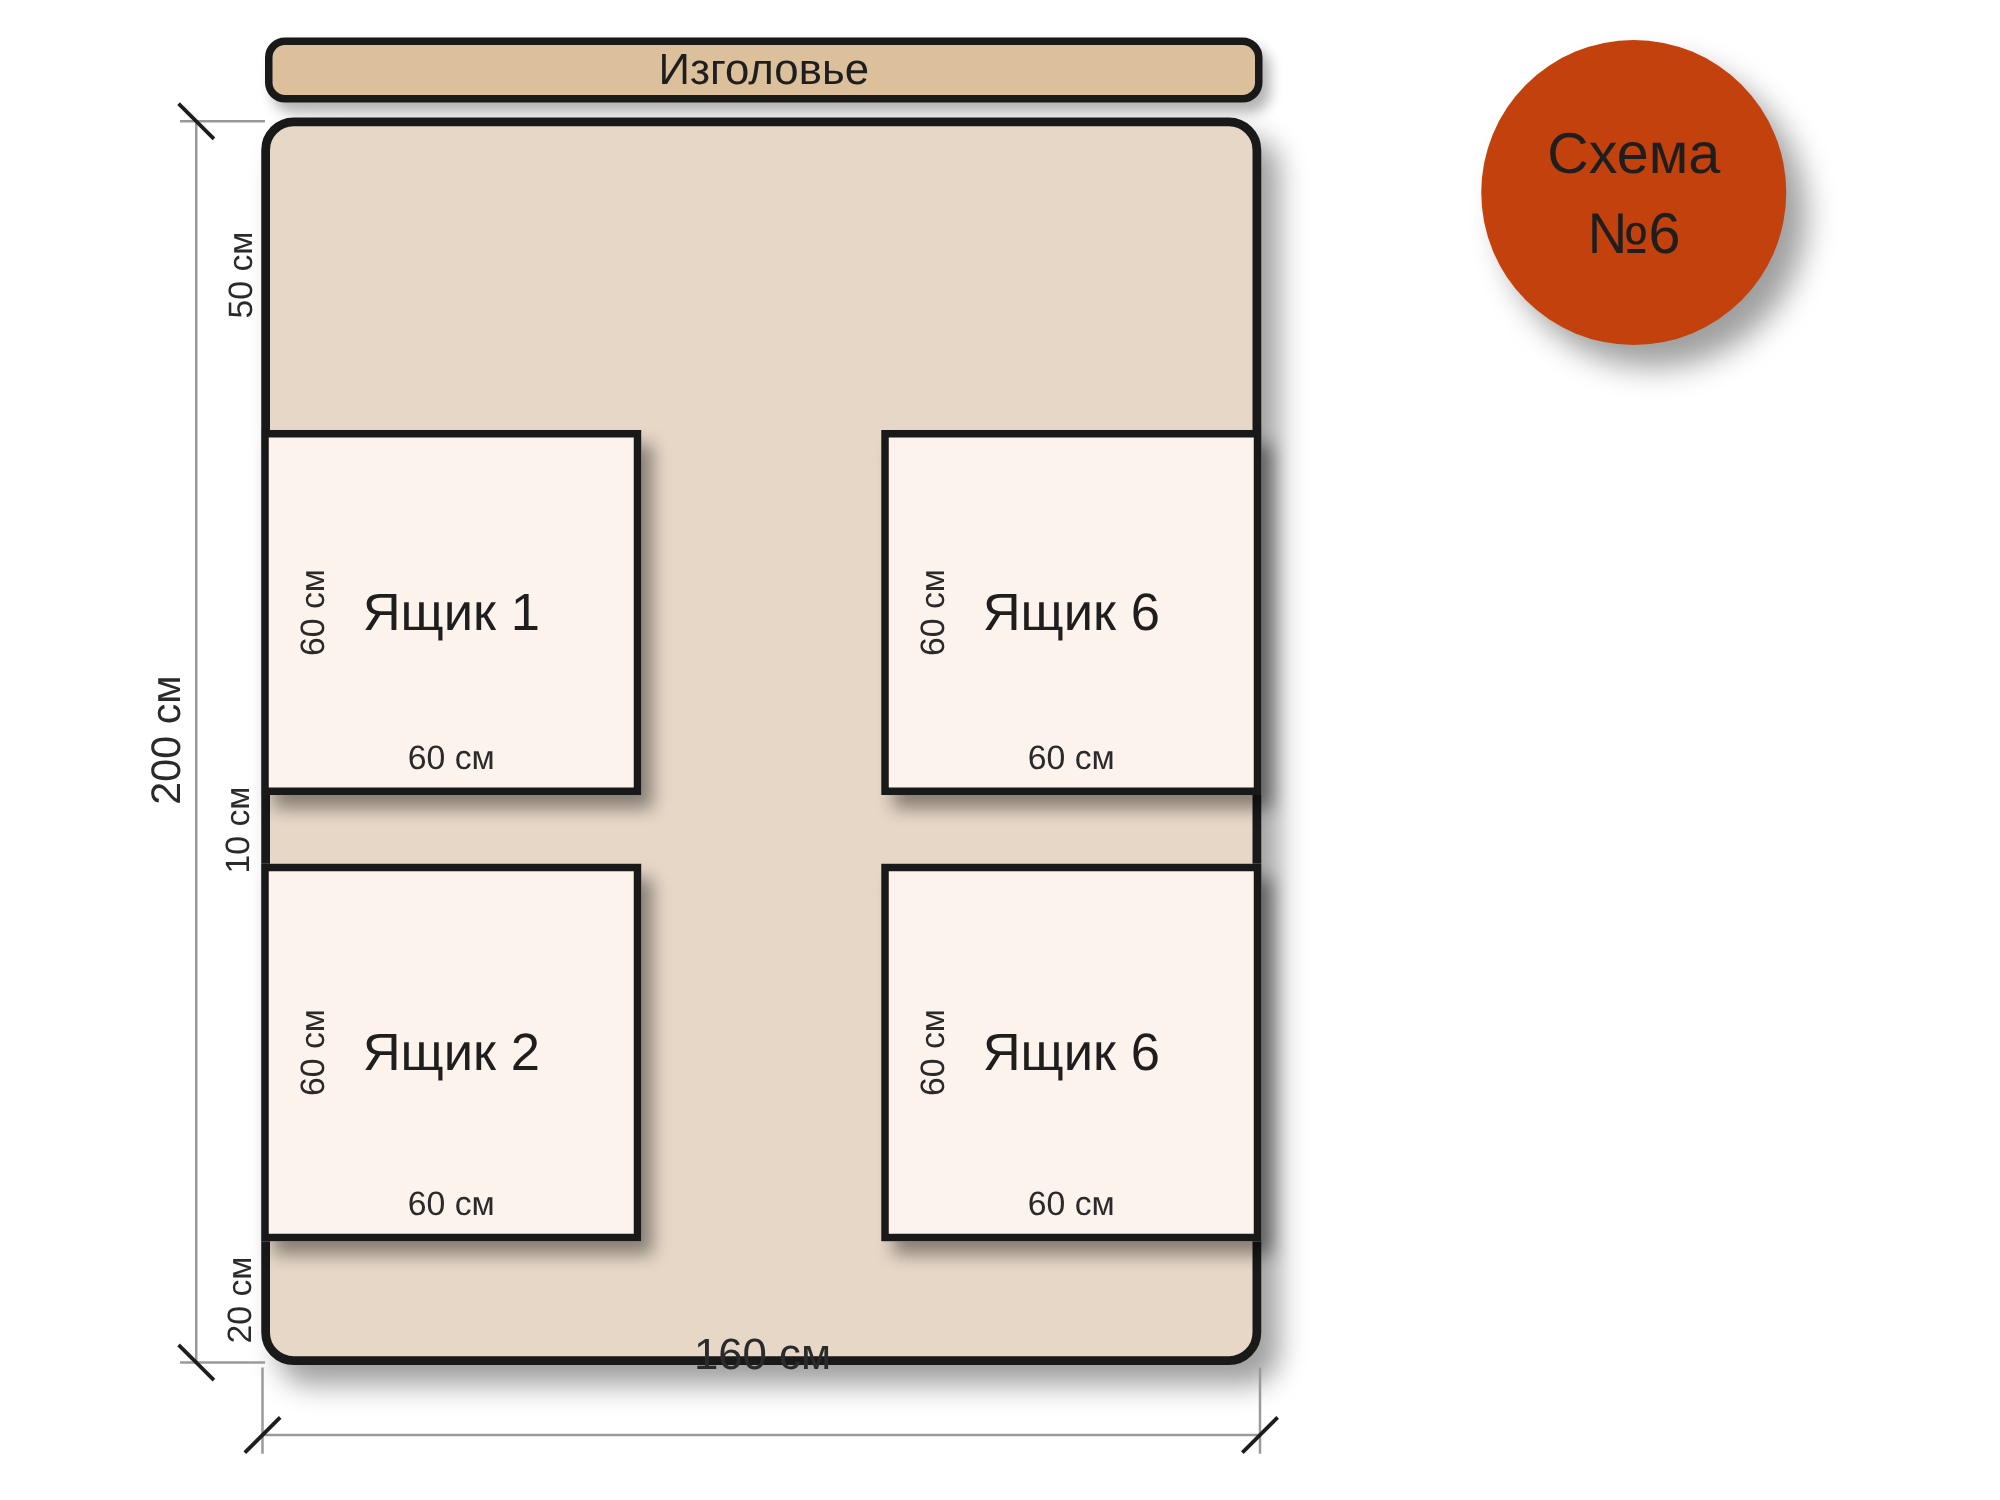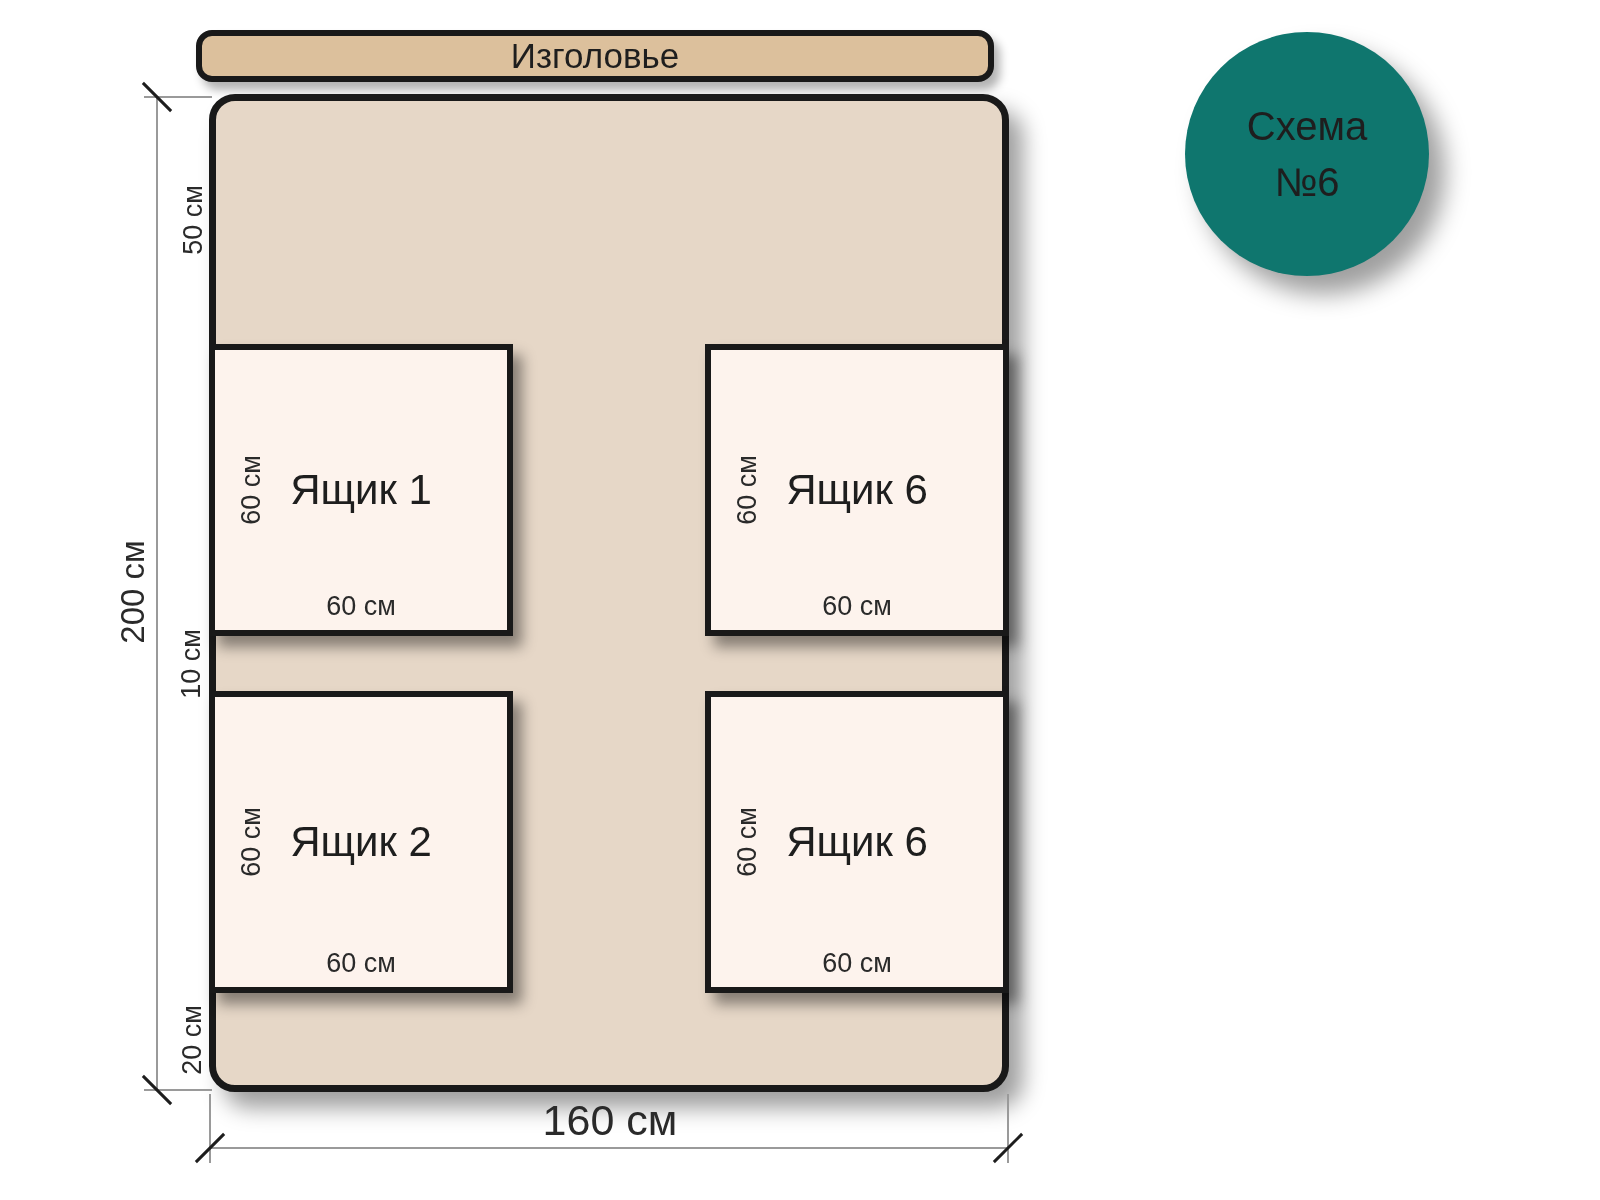--- a/index.html
+++ b/index.html
@@ -2,21 +2,21 @@
 <html><head>
 <meta charset="utf-8">
 <style>
   html,body{margin:0;padding:0;background:#ffffff;}
   #canvas{
     position:relative;width:1600px;height:1200px;background:#ffffff;overflow:hidden;
     font-family:"Liberation Sans","DejaVu Sans",sans-serif;color:#1e1e1e;
   }
   
   .headboard{
-    position:absolute;left:196px;top:30px;width:798px;height:52px;
+    position:absolute;left:212px;top:30px;width:798px;height:52px;
     background:#dcc09c;border:6px solid #191919;border-radius:16px;
     box-sizing:border-box;display:flex;align-items:center;justify-content:center;
     font-size:35px;box-shadow:6px 8px 10px rgba(0,0,0,0.30);
   }
   .bed{
     position:absolute;left:209px;top:94px;width:800px;height:998px;
     background:#e6d7c7;border:7px solid #191919;border-radius:26px;
     box-sizing:border-box;box-shadow:14px 16px 22px rgba(0,0,0,0.38);
   }
   .drawer{
@@ -57,27 +57,27 @@
   .tick.t4{left:1008px;top:1148px;}
   .dim-label{
     position:absolute;white-space:nowrap;color:#2a2a2a;
     transform:translate(-50%,-50%);
   }
   .rot{transform:translate(-50%,-50%) rotate(-90deg);}
   .lbl-200{left:133px;top:592px;font-size:33px;}
   .lbl-50{left:193px;top:220px;font-size:27px;}
   .lbl-10{left:191px;top:664px;font-size:27px;}
   .lbl-20{left:192px;top:1040px;font-size:27px;}
-  .lbl-160{left:610px;top:1120px;font-size:43px;}
+  .lbl-160{left:610px;top:1084px;font-size:35px;}
   
   .badge{
     position:absolute;left:1185px;top:32px;width:244px;height:244px;border-radius:50%;
-    background:#0f766e;box-shadow:16px 18px 24px rgba(0,0,0,0.38);
+    background:#c2410c;box-shadow:16px 18px 24px rgba(0,0,0,0.38);
     display:flex;flex-direction:column;align-items:center;justify-content:center;
-    font-size:40px;line-height:1.4;color:#1e1e1e;
+    font-size:46px;line-height:1.4;color:#1e1e1e;
   }
 </style>
 </head>
 <body>
 
 <div id="canvas">
 
   <div class="headboard">
     <span>Изголовье</span>
   </div>

